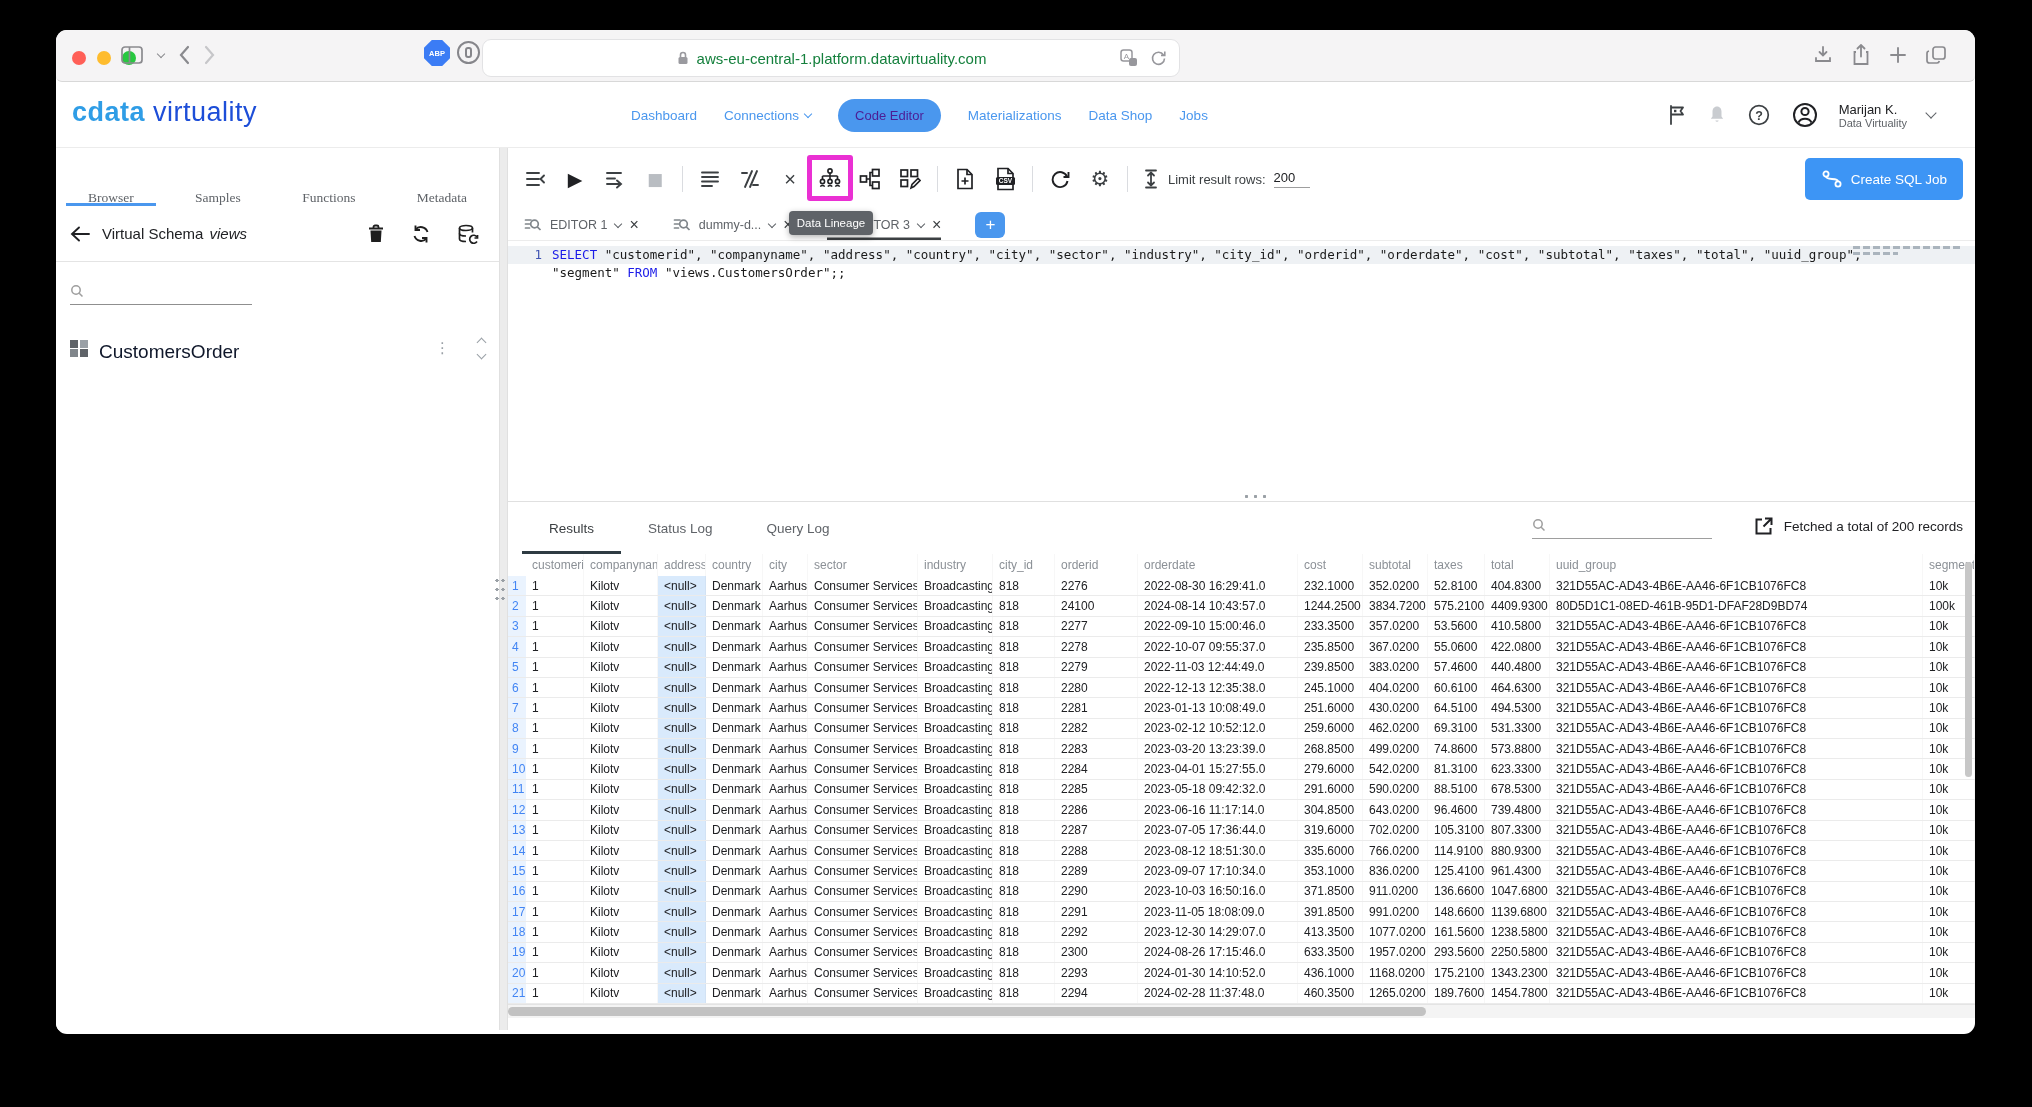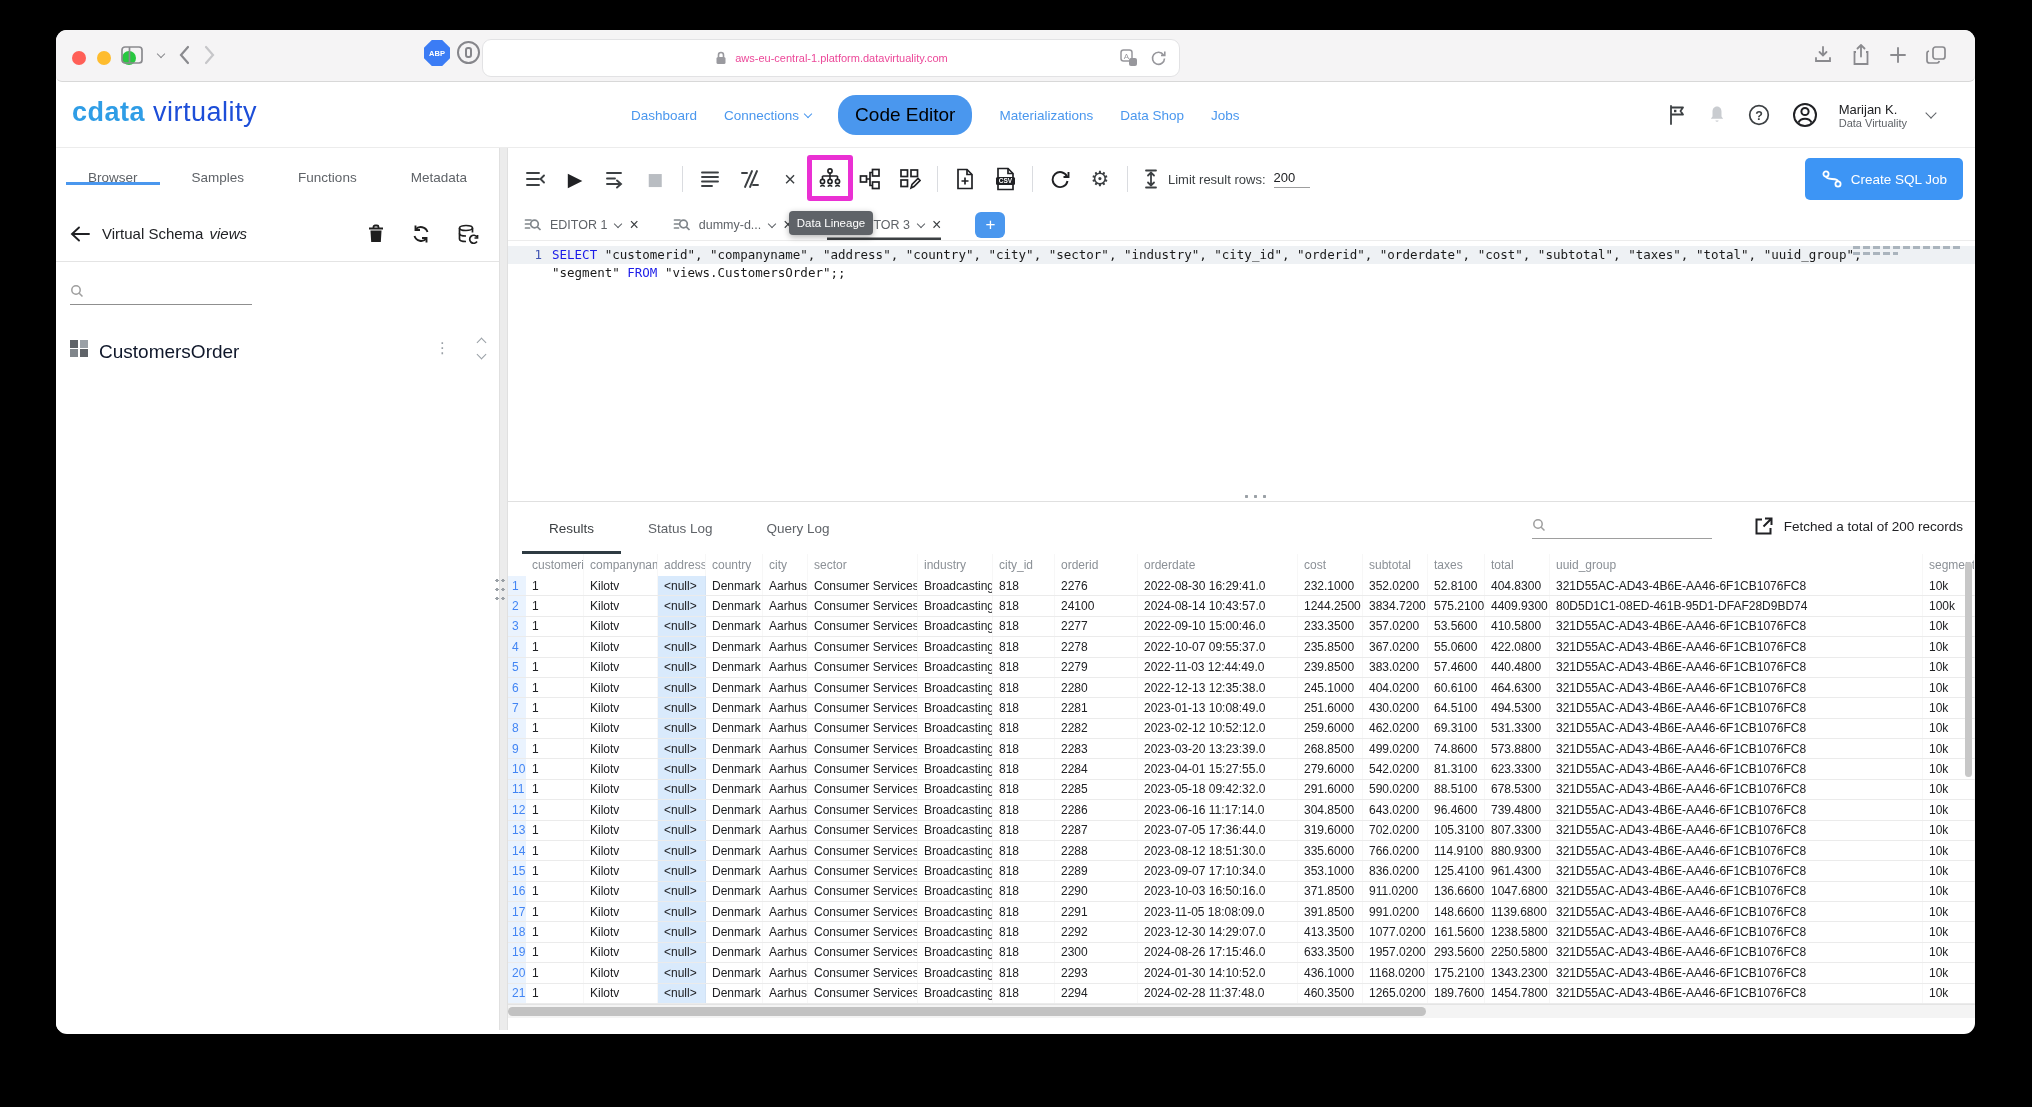--- a/index.html
+++ b/index.html
@@ -7,45 +7,45 @@
   .window { position:absolute; left:56px; top:30px; width:1919px; height:1004px; background:#fff; border-radius:11px; overflow:hidden; box-shadow:0 22px 70px rgba(0,0,0,.6); }
 
   
   .titlebar { position:relative; height:52px; background:#f5f4f5; border-bottom:1px solid #d8d8d8;border-radius:6px; }
   .lights { position:absolute; left:16px; top:21px; display:flex; gap:11px; }
   .light { width:14px; height:14px; border-radius:50%; }
   .l-red{background:#ff5f57}.l-yel{background:#febc2e}.l-grn{background:#28c840}
   .tb-icons-left { position:absolute; left:64px; top:14px; display:flex; align-items:center; gap:14px; color:#8a8a8e; }
   .tb-icons-right { position:absolute; right:28px; top:14px; display:flex; align-items:center; gap:18px; color:#8a8a8e; }
   .urlbar { position:absolute; left:426px; top:9px; width:698px; height:38px; background:#fff; border:1px solid #e2e2e4; border-radius:9px; display:flex; align-items:center; justify-content:center; gap:7px; }
-  .urltext { font-size:11px; color:#ec4899; }
+  .urltext { font-size:15px; color:#15803d; }
   .url-right { position:absolute; right:12px; top:9px; display:flex; gap:12px; align-items:center; color:#97979c; }
   .abp { position:absolute; left:368px; top:10px; width:26px; height:26px; background:#3b7cf5; color:#fff; font-size:7.5px; font-weight:bold; display:flex; align-items:center; justify-content:center; clip-path:polygon(30% 0,70% 0,100% 30%,100% 70%,70% 100%,30% 100%,0 70%,0 30%); }
   .onep { position:absolute; left:401px; top:11px; width:23px; height:23px; border:2.5px solid #86868b; border-radius:50%; display:flex; align-items:center; justify-content:center; }
   .onep i { display:block; width:7px; height:11px; border:2px solid #86868b; border-radius:3px; }
 
   
   .appheader { position:relative; height:66px; background:#fff; border-bottom:1px solid #ececec; }
   .logo { position:absolute; left:16px; top:15px; font-size:27px; letter-spacing:.5px; }
   .logo b { color:#2f9de6; font-weight:800; }
   .logo span { color:#1d4ed8; font-weight:300; }
   .nav { position:absolute; left:575px; top:0; height:66px; display:flex; align-items:center; gap:27px; }
   .navitem { color:#4a97ee; font-size:13.5px; cursor:pointer; display:flex; align-items:center; gap:6px; }
-  .navpill { background:#4a97ee; color:#000000; padding:9px 17px; border-radius:18px; font-size:19px; }
+  .navpill { background:#4a97ee; color:#4c1d95; padding:9px 17px; border-radius:18px; font-size:13px; }
   .usercluster { position:absolute; right:40px; top:0; height:66px; display:flex; align-items:center; gap:20px; }
   .uname { font-size:13px; color:#202124; line-height:15px; }
   .uorg { font-size:11px; color:#5f6368; }
   .chev { width:8px; height:8px; border-right:1.8px solid #5f6368; border-bottom:1.8px solid #5f6368; transform:rotate(45deg); margin-top:-4px; }
   .chev-sm { width:6px; height:6px; border-right:1.6px solid #5f6368; border-bottom:1.6px solid #5f6368; transform:rotate(45deg); margin-top:-3px; }
 
   
   .content { position:relative; display:flex; height:882px; }
   .sidebar { width:443px; background:#fff; position:relative; }
   .vsplit { width:9px; background:#ececec; border-left:1px solid #e0e0e0; border-right:1px solid #e0e0e0; }
-  .stabs { height:58px; display:flex; align-items:center; padding:0 10px; justify-content:space-between; }
+  .stabs { height:58px; display:flex; align-items:flex-end; padding:0 10px; justify-content:space-between;font-family:Liberation Serif, serif; }
   .stab { display:flex; align-items:center; padding:0 22px; font-size:13.5px; color:#5f6368; position:relative; cursor:pointer; }
   .stab.active::after { content:""; position:absolute; left:0; right:0; bottom:0; height:3px; background:#4a97ee; }
   .schemarow { height:56px; border-bottom:1px solid #e4e4e4; display:flex; align-items:center; padding:0 20px 0 14px; gap:12px; }
   .schematitle { font-size:15px; color:#202124; }
   .schematitle i { font-style:italic; margin-left:6px; }
   .schemaicons { margin-left:auto; display:flex; gap:26px; color:#1f1f1f; }
   .searchrow { margin:22px 0 0 14px; width:182px; border-bottom:1px solid #8f8f8f; padding-bottom:6px; display:flex; align-items:flex-end; }
   .itemrow { margin-top:28px; padding:0 14px; display:flex; align-items:center; gap:12px; }
   .gridicon { width:17px; height:17px; display:grid; grid-template-columns:8px 8px; grid-template-rows:8px 8px; gap:1.5px; }
   .gridicon i:nth-child(1){background:#5f6368}.gridicon i:nth-child(2){background:#9aa0a6}

